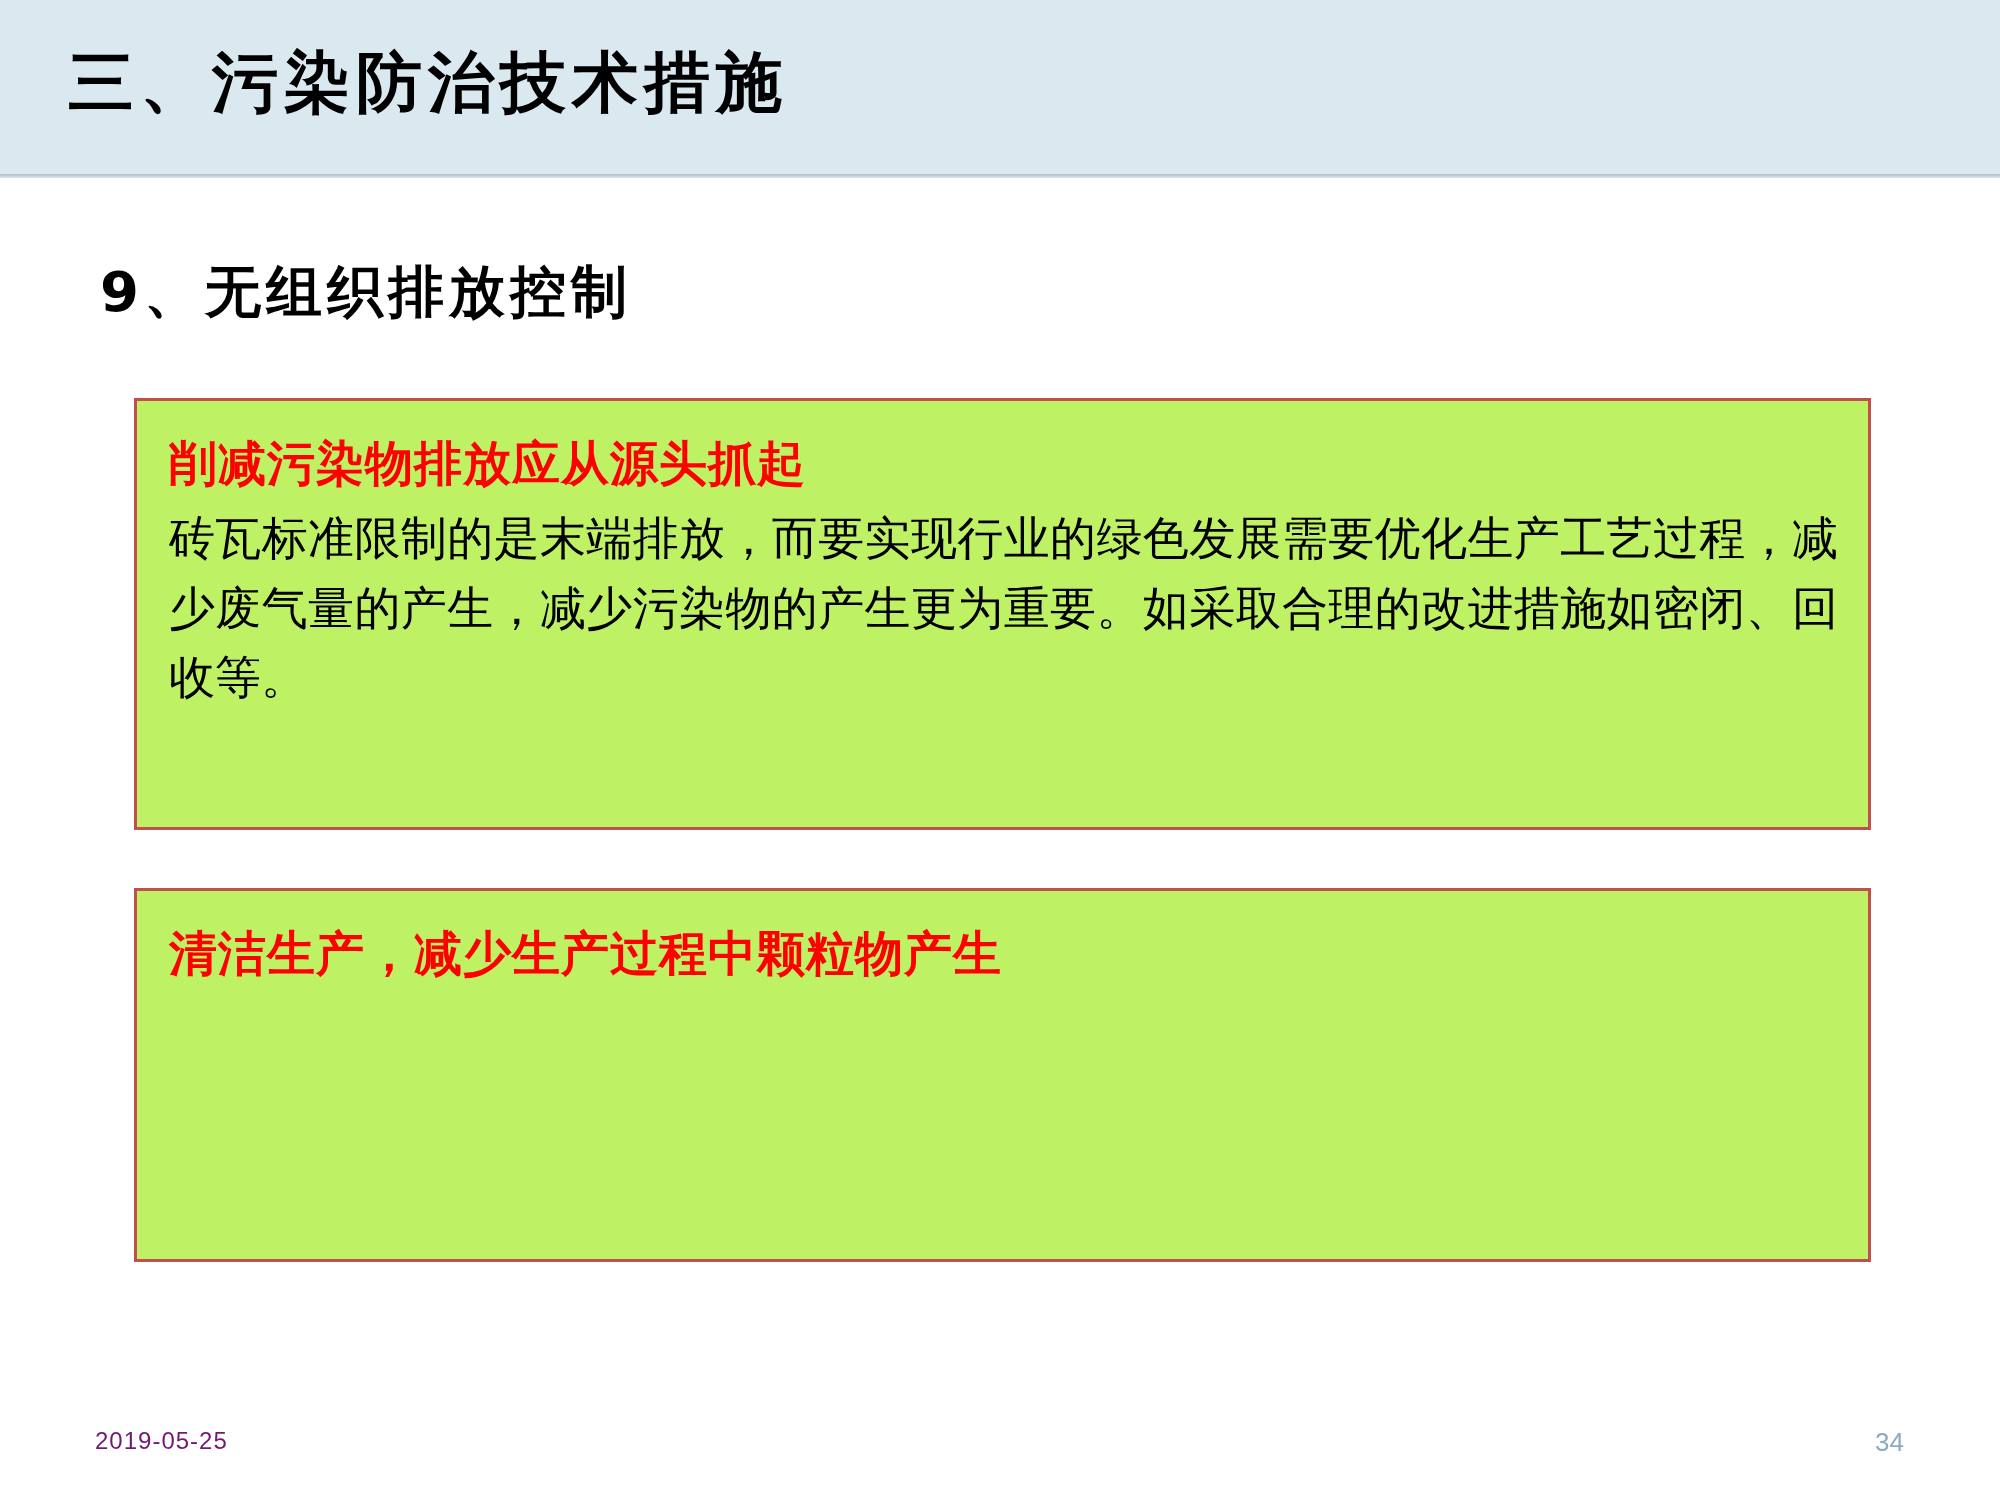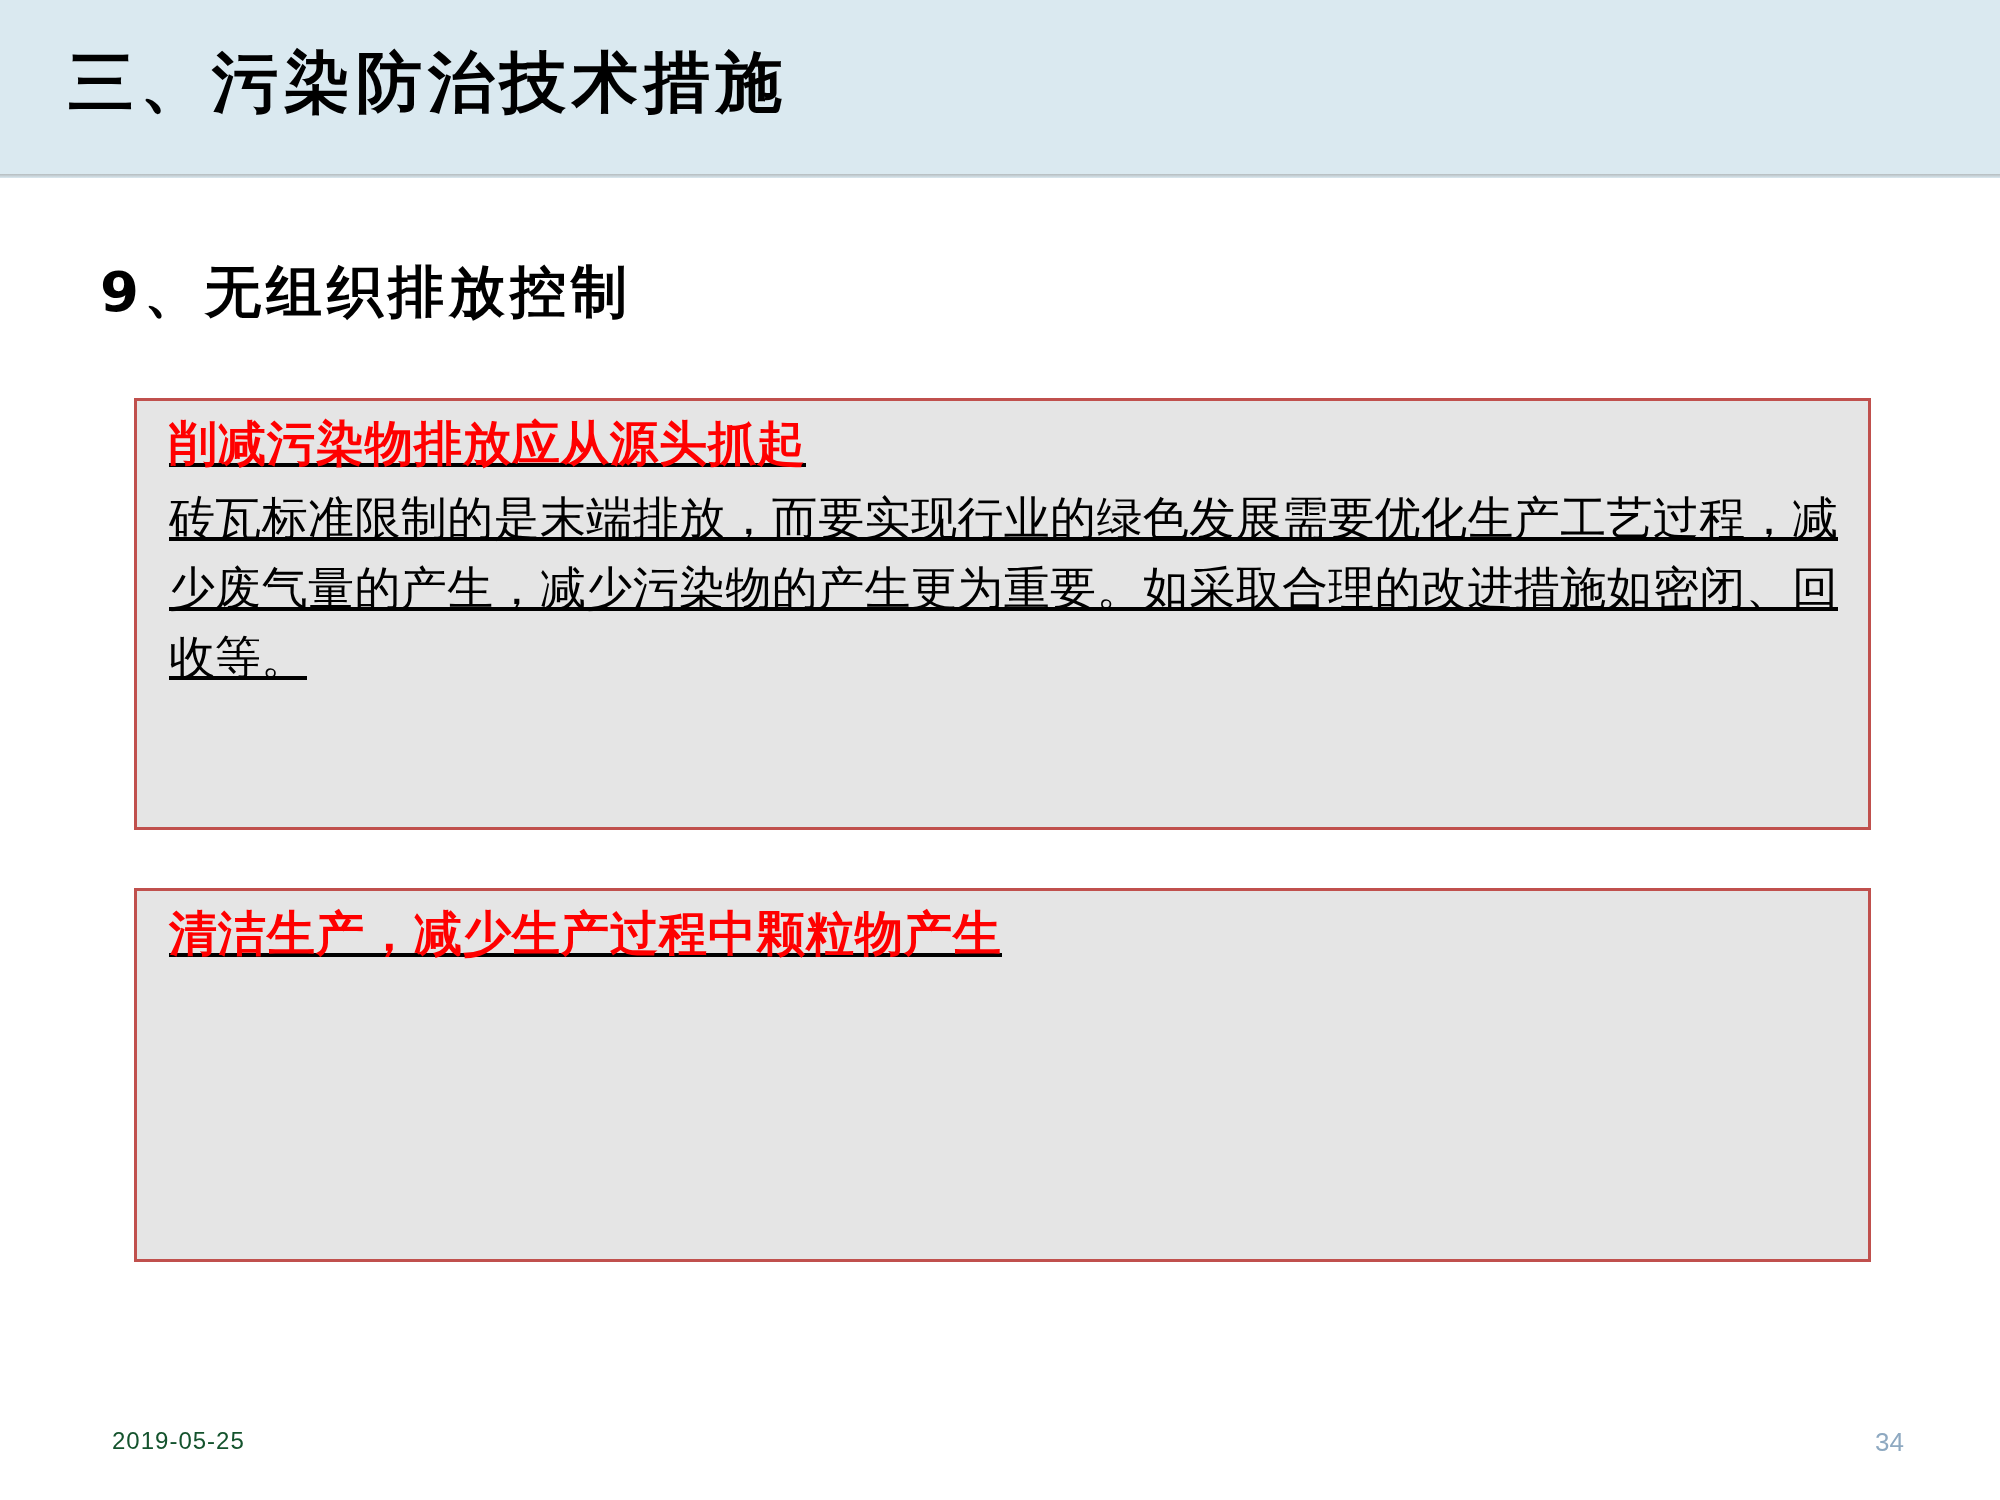--- a/index.html
+++ b/index.html
@@ -57,23 +57,22 @@
     color: #000000;
     letter-spacing: 5px;
     white-space: nowrap;
   }
 
   
   .content-box {
     position: absolute;
     box-sizing: border-box;
     border: 3px solid #c0504d;
-    background: #e5e5e5;
-    padding: 14px 30px 22px 32px;
-    text-decoration: underline;
+    background: #bef264;
+    padding: 34px 30px 22px 32px;
   }
   #box-1 { left: 134px; top: 398px; width: 1737px; height: 432px; }
   #box-2 { left: 134px; top: 888px; width: 1737px; height: 374px; }
 
   .box-title {
     font-family: "DejaVu Sans", "Liberation Sans", sans-serif;
     font-size: 48px;
     font-weight: bold;
     color: #ff0000;
     line-height: 1.18;
@@ -86,24 +85,24 @@
     color: #000000;
     line-height: 1.52;
     margin: 0;
     text-align: justify;
     letter-spacing: 0px;
   }
 
   
   .footer-date {
     position: absolute;
-    left: 112px;
+    left: 95px;
     top: 1427px;
     font-size: 24px;
-    color: #14532d;
+    color: #701a75;
     font-family: "Liberation Sans", sans-serif;
     letter-spacing: 1px;
   }
   .footer-page {
     position: absolute;
     right: 96px;
     top: 1427px;
     font-size: 26px;
     color: #8ea9c1;
     font-family: "Liberation Sans", sans-serif;

